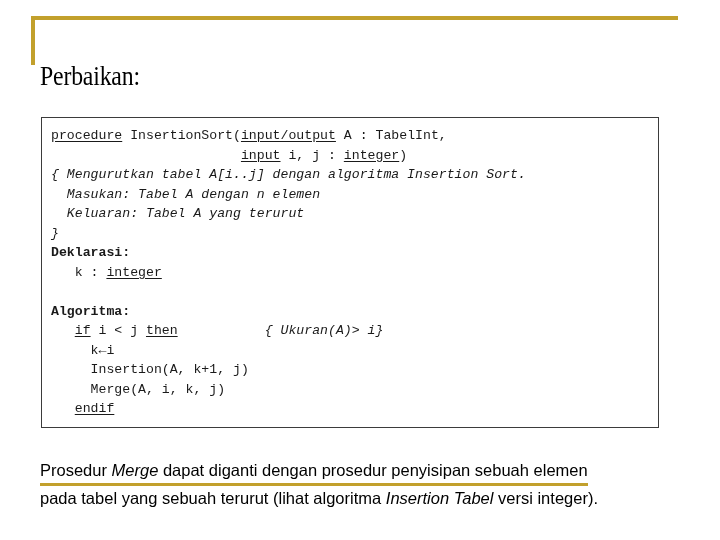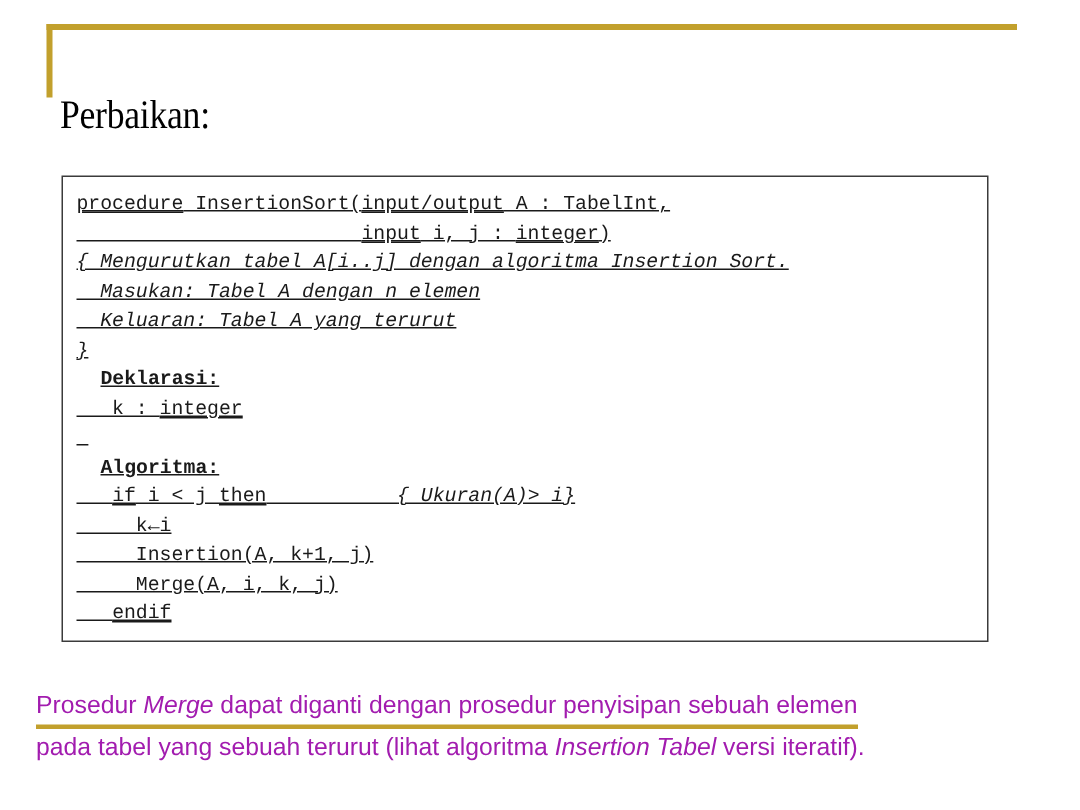--- a/index.html
+++ b/index.html
@@ -57,49 +57,47 @@
   }
   #code-listing {
     position: absolute;
     left: 9px;
     top: 8px;
     font-family: "Liberation Mono", "DejaVu Sans Mono", monospace;
     font-size: 13.2px;
     line-height: 19.5px;
     color: #1a1a1a;
     white-space: pre;
-    text-decoration: underline;
   }
   .code-line {
     white-space: pre;
     height: 19.5px;
   }
   .kw {
     text-decoration: underline;
     text-underline-offset: 2px;
   }
   .cmt {
     font-style: italic;
     text-align: center;
   }
   .bold {
     font-weight: bold;
-    margin-left: 16px;
   }
 
   
   #caption {
     position: absolute;
-    left: 24px;
+    left: 40px;
     top: 458px;
     width: 676px;
     font-family: "Liberation Sans", sans-serif;
     font-size: 16.5px;
     line-height: 24px;
-    color: #a21caf;
+    color: #000000;
   }
   #caption .cap-line {
     white-space: nowrap;
   }
   #caption .cap-line-1 {
     border-bottom: 3px solid #C2A02C;
     display: inline-block;
     padding-bottom: 1px;
   }
 </style>
@@ -112,15 +110,15 @@
 
 <div id="code-box" style="border-color: rgb(59, 59, 59);">
   <div id="code-listing"><div class="code-line"><span class="kw">procedure</span><span> InsertionSort(</span><span class="kw">input/output</span><span> A : TabelInt,</span></div><div class="code-line"><span>                        </span><span class="kw">input</span><span> i, j : </span><span class="kw">integer</span><span>)</span></div><div class="code-line"><span class="cmt">{ Mengurutkan tabel A[i..j] dengan algoritma Insertion Sort.</span></div><div class="code-line"><span class="cmt">  Masukan: Tabel A dengan n elemen</span></div><div class="code-line"><span class="cmt">  Keluaran: Tabel A yang terurut</span></div><div class="code-line"><span class="cmt">}</span></div><div class="code-line"><span class="bold">Deklarasi:</span></div><div class="code-line"><span>   k : </span><span class="kw">integer</span></div><div class="code-line">&nbsp;</div><div class="code-line"><span class="bold">Algoritma:</span></div><div class="code-line"><span>   </span><span class="kw">if</span><span> i &lt; j </span><span class="kw">then</span><span>           </span><span class="cmt">{ Ukuran(A)&gt; i}</span></div><div class="code-line"><span>     k←i</span></div><div class="code-line"><span>     Insertion(A, k+1, j)</span></div><div class="code-line"><span>     Merge(A, i, k, j)</span></div><div class="code-line"><span>   </span><span class="kw">endif</span></div></div>
 </div>
 
 <div id="caption">
   <div class="cap-line">
     <span class="cap-line-1" style="border-bottom-color: rgb(194, 160, 44);"><span>Prosedur </span><span class="cmt">Merge</span><span> dapat diganti dengan prosedur penyisipan sebuah elemen</span></span>
   </div>
   <div class="cap-line">
-    <span><span>pada tabel yang sebuah terurut (lihat algoritma </span><span class="cmt">Insertion Tabel</span><span> versi iteratif).</span></span>
+    <span><span>pada tabel yang sebuah terurut (lihat algoritma </span><span class="cmt">Insertion Tabel</span><span> versi integer).</span></span>
   </div>
 </div>
 
 </body></html>

